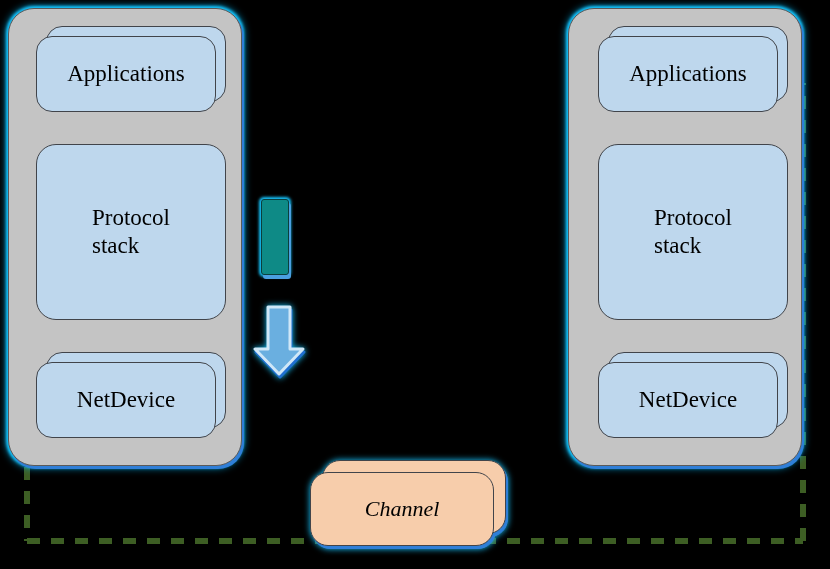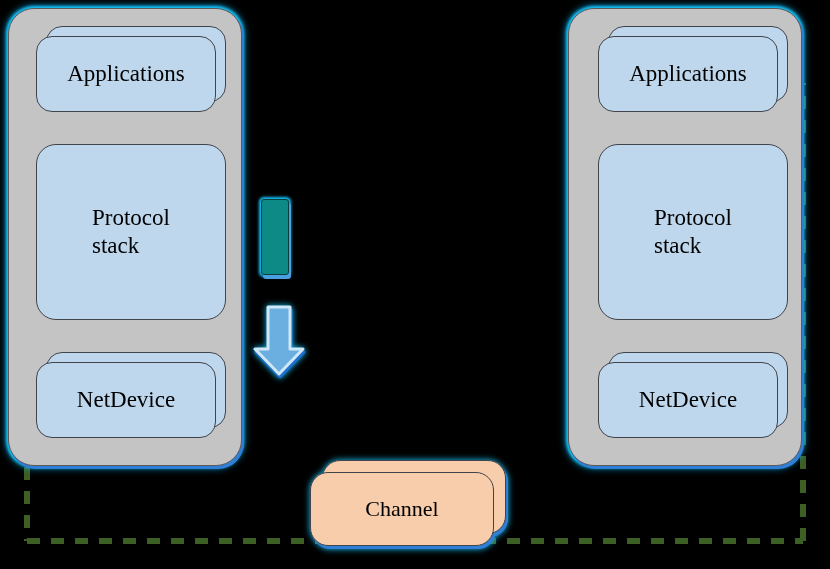--- a/index.html
+++ b/index.html
@@ -54,21 +54,21 @@
 
   
   .chan .back,.chan .front{
     position:absolute;
     background:#f7cdab;
     border:1.2px solid #41444a;
     border-radius:18px;
     box-sizing:border-box;
   }
   .chan{position:absolute;
-    filter: drop-shadow(2px 3px 0 #2f7fd8) drop-shadow(0 0 3px #16c6ff);}
+    filter: drop-shadow(2px 3px 0 #2f7fd8) drop-shadow(0 0 3px #16c6ff); font-style: italic;}
   .chan .back{left:12px;top:0;right:0;bottom:12px;}
   .chan .front{left:0;top:12px;right:12px;bottom:0;
     display:flex;align-items:center;justify-content:center;color:#000;}
 
   
   .tealbar{
     position:absolute;
     background:#0e8a86;
     border:1.4px solid #0b3f3d;
     border-radius:3px;

